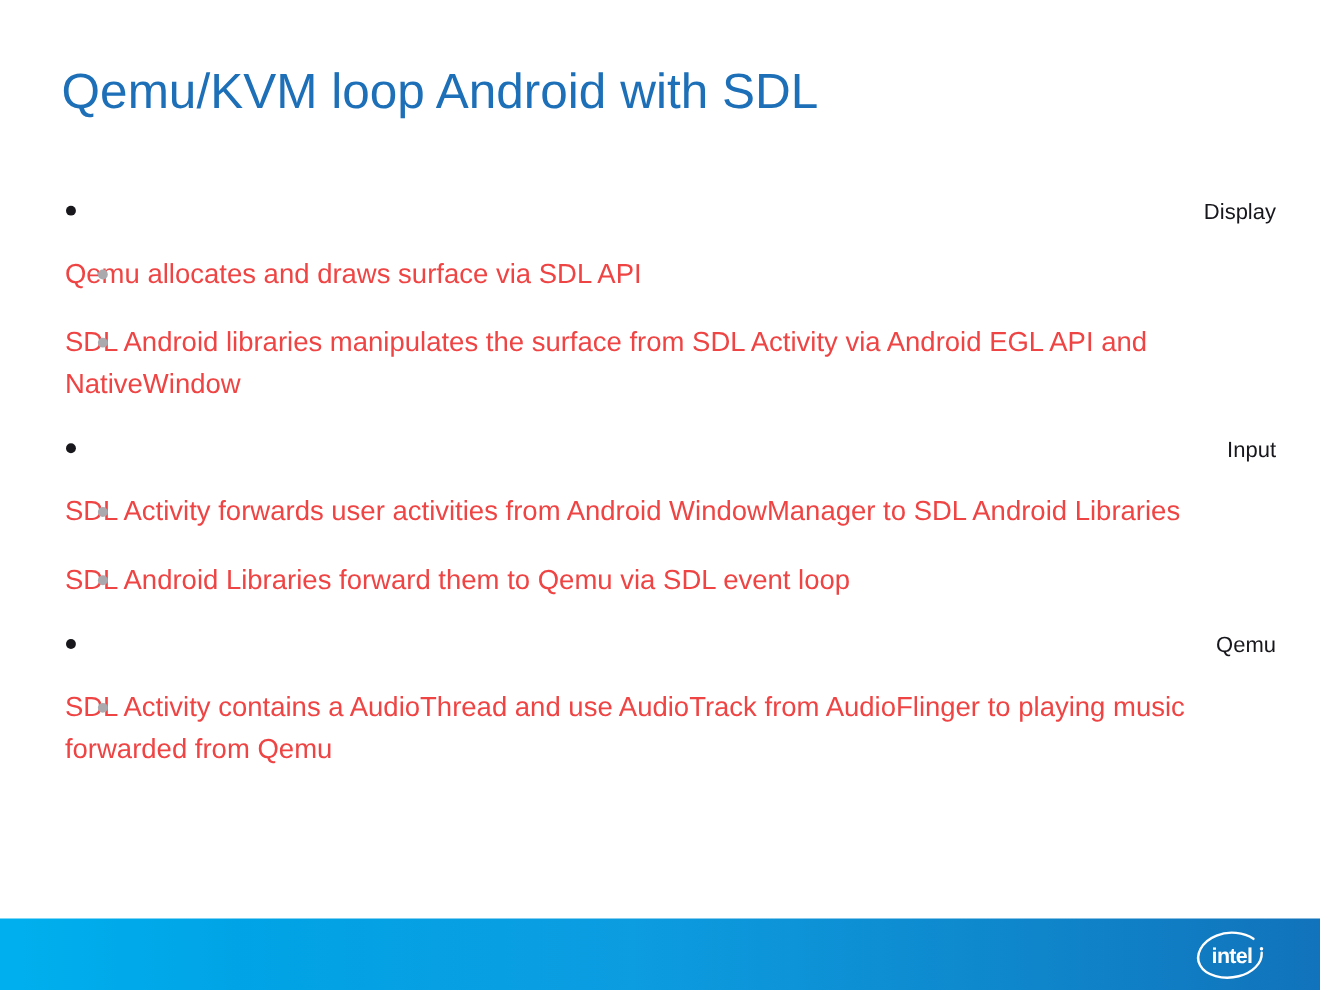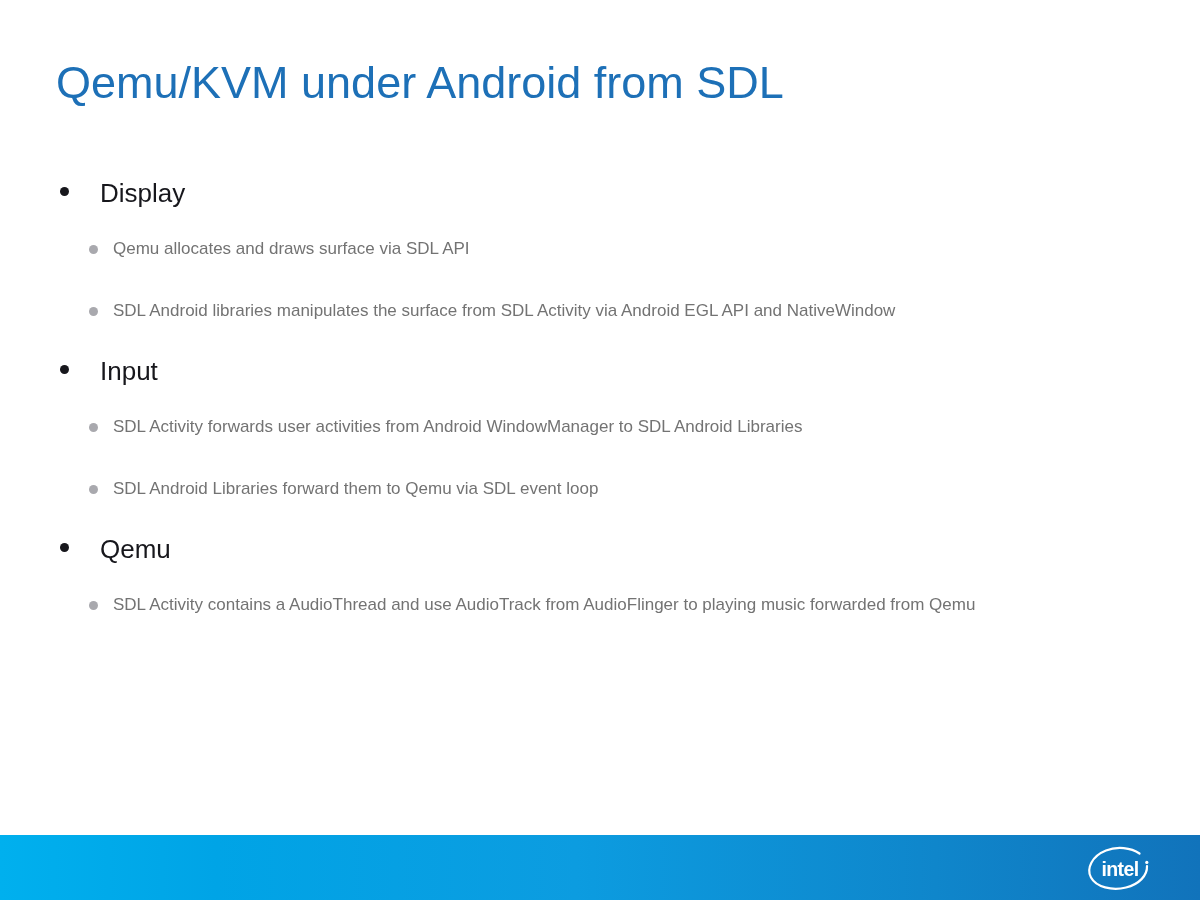--- a/index.html
+++ b/index.html
@@ -42,41 +42,42 @@
     position: absolute;
     left: 0px;
     top: 176px;
     width: 1160px;
   }
 
   .bullet-l1 {
     position: relative;
     padding-left: 100px;
     margin: 0 0 20px 0;
-    font-size: 26px;
+    font-size: 20px;
     line-height: 34px;
     color: #17171c;
+    text-align: right;
   }
   .bullet-l1 .marker {
     position: absolute;
     left: 60px;
     top: 11px;
     width: 9px;
     height: 9px;
     border-radius: 50%;
     background: #17171c;
   }
 
   .bullet-l2 {
     position: relative;
-    padding-left: 113px;
+    padding-left: 59px;
     margin: 0 0 24px 0;
-    font-size: 17px;
+    font-size: 25px;
     line-height: 38px;
-    color: #737373;
+    color: #ef4444;
     max-width: 1105px;
   }
   .bullet-l2 .marker {
     position: absolute;
     left: 89px;
     top: 15px;
     width: 9px;
     height: 9px;
     border-radius: 50%;
     background: #a9a9ae;
@@ -111,21 +112,21 @@
     display: block;
     width: 78px;
     height: 48px;
   }
 </style>
 </head>
 <body>
 
 <div class="slide">
 
-  <div class="slide-title">Qemu/KVM under Android from SDL</div>
+  <div class="slide-title">Qemu/KVM loop Android with SDL</div>
 
   <div class="body-area">
 
     <div class="group">
       <div class="bullet-l1">
         <span class="marker"></span>
         <span>Display</span>
       </div>
       <div class="bullet-l2">
         <span class="marker"></span>

